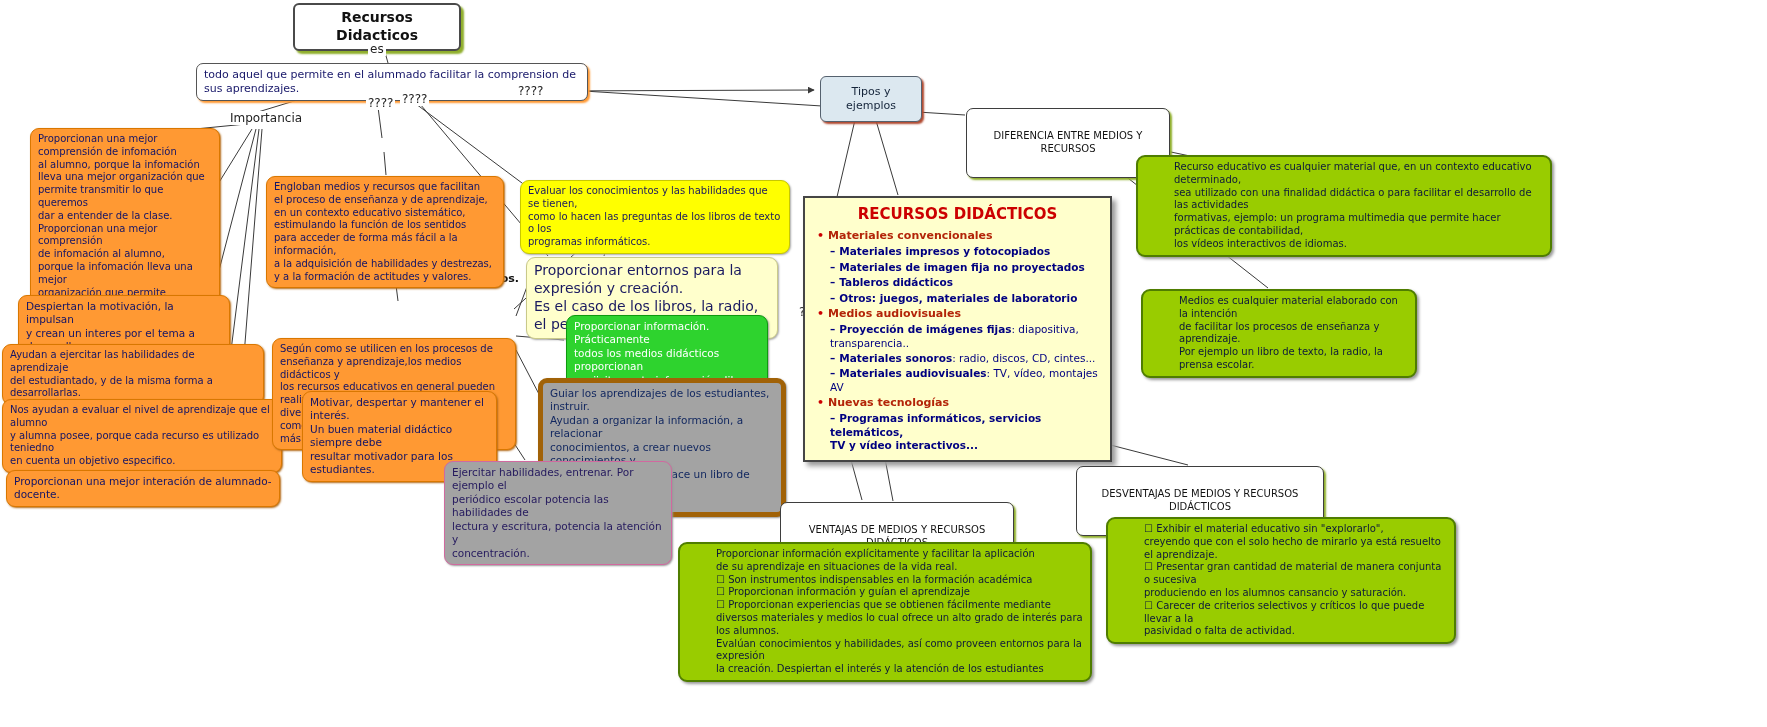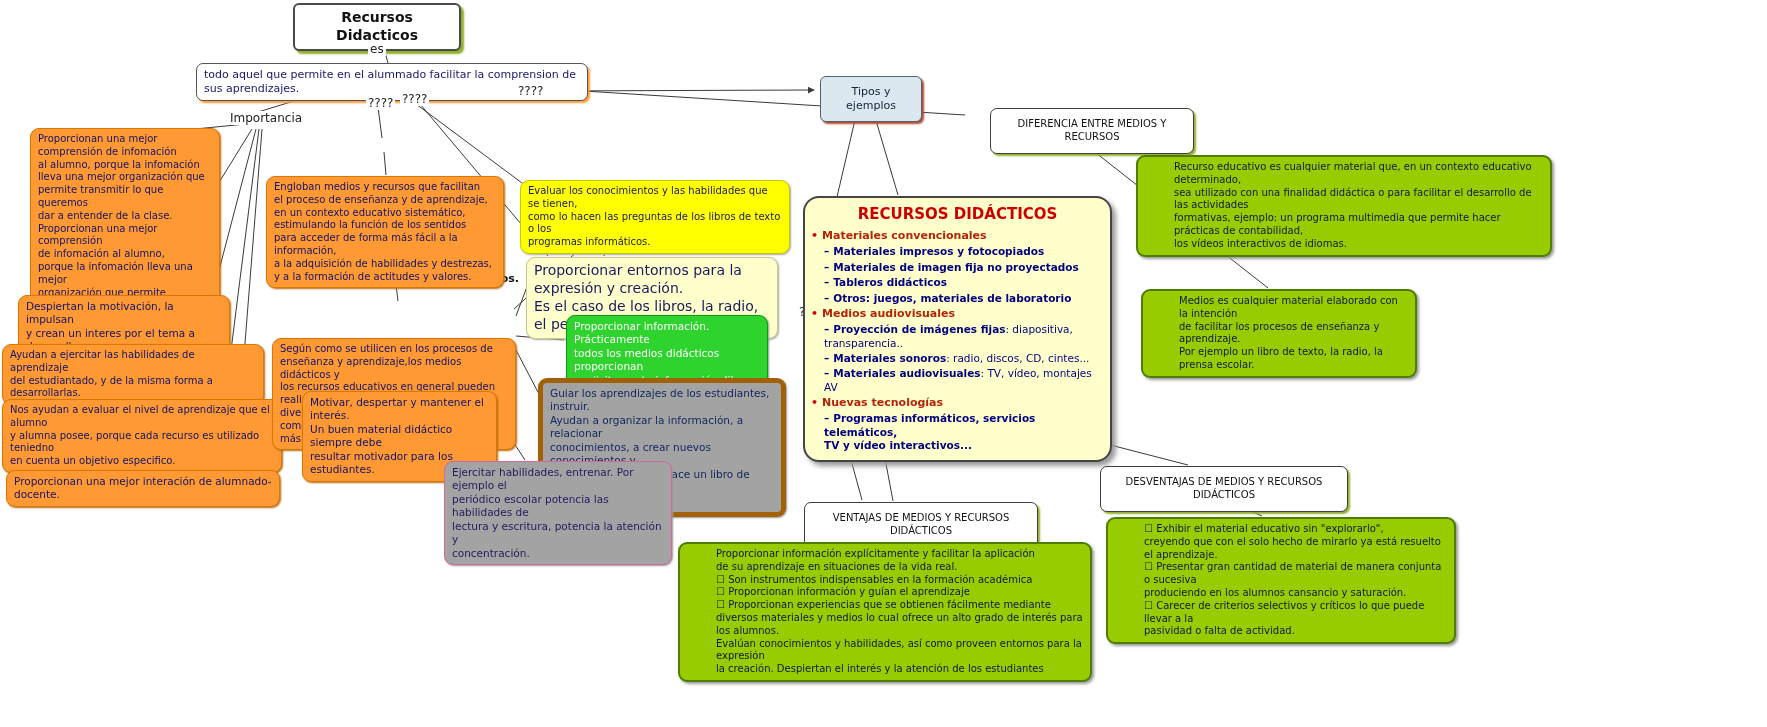--- a/index.html
+++ b/index.html
@@ -22,26 +22,26 @@
   .yellow { background:#ffff00; border:1px solid #c8c800; color:#1a1a60; box-shadow:1px 1px 2px #aaa; }
   .creamsm { background:#ffffcc; border:1px solid #c9c98a; color:#1a1a60; box-shadow:1px 1px 2px #aaa; }
   .greenb { background:#2ed32e; border:1px solid #0f9a0f; color:#ffffff; box-shadow:1px 1px 2px #999; }
   .bluen  { background:#a3a3a3; border:5px solid #a16207; color:#10265f; box-shadow:1px 1px 2px #999; }
   .pinkn  { background:#a3a3a3; border:1px solid #d1699f; color:#251a5e; box-shadow:1px 1px 2px #999; }
   .olive  { background:#99cc00; border:2px solid #4f7d00; color:#0d1a3a; font-size:10px;
             box-shadow:2px 2px 3px #9a9a9a;padding-left:36px; }
   .tipos-node { background:#dce8f0; border:1px solid #55616e; color:#14243a; border-radius:6px;
                 box-shadow:2px 2px 2px #b0482f; text-align:center; padding:8px 12px; font-size:11px; }
   .header-node { background:#ffffff; border:1px solid #3e3e3e; color:#131313; border-radius:7px;
-                 box-shadow:2px 2px 2px #8fae2b; font-size:10px; text-align:center; padding:9px 4px;margin-left:24px; }
+                 box-shadow:2px 2px 2px #8fae2b; font-size:10px; text-align:center; padding:21px 4px; }
   .link-label { position:absolute; background:#ffffff; color:#222; font-size:12px; padding:0 2px; }
   .link-label.bold { font-weight:bold; font-size:11px; color:#101010; }
 
-  .cream-big { background:#ffffcc; border:2px solid #454545; border-radius:16px;
-               box-shadow:4px 4px 5px #9a9a9a; padding:7px 6px; }
+  .cream-big { background:#ffffcc; border:2px solid #454545; border-radius:0;
+               box-shadow:4px 4px 5px #9a9a9a; padding:7px 12px; }
   .cream-title { color:#cc0000; font-size:15px; font-weight:bold; text-align:center; margin-bottom:5px; }
   .sec-h { color:#b32408; font-size:11px; font-weight:bold; margin-top:2px; }
   .sec-h .blt { color:#cc0000; margin-right:4px; }
   .sec-it { color:#000080; font-size:10.5px; font-weight:bold; margin-left:13px; margin-top:2px; }
   .sec-it .dash { margin-right:4px; }
   .sec-it .rest { font-weight:normal; }
 </style>
 </head>
 <body>
 

